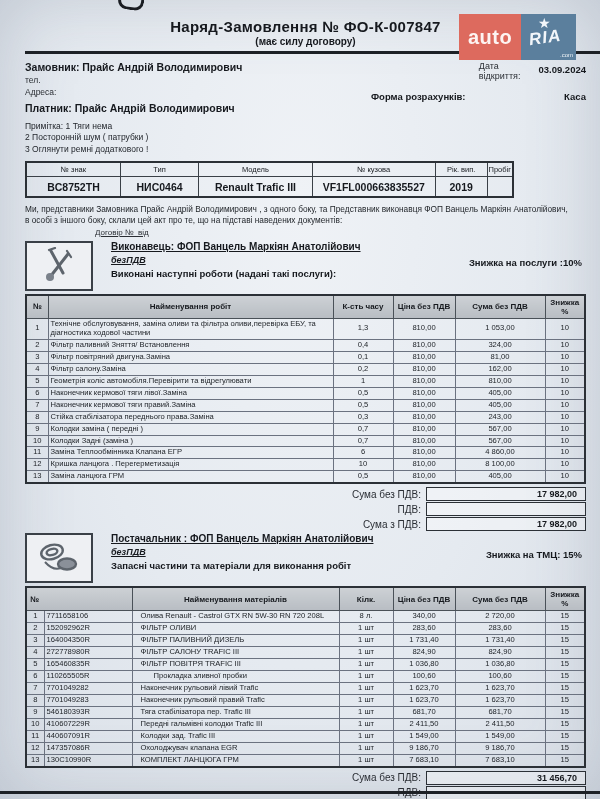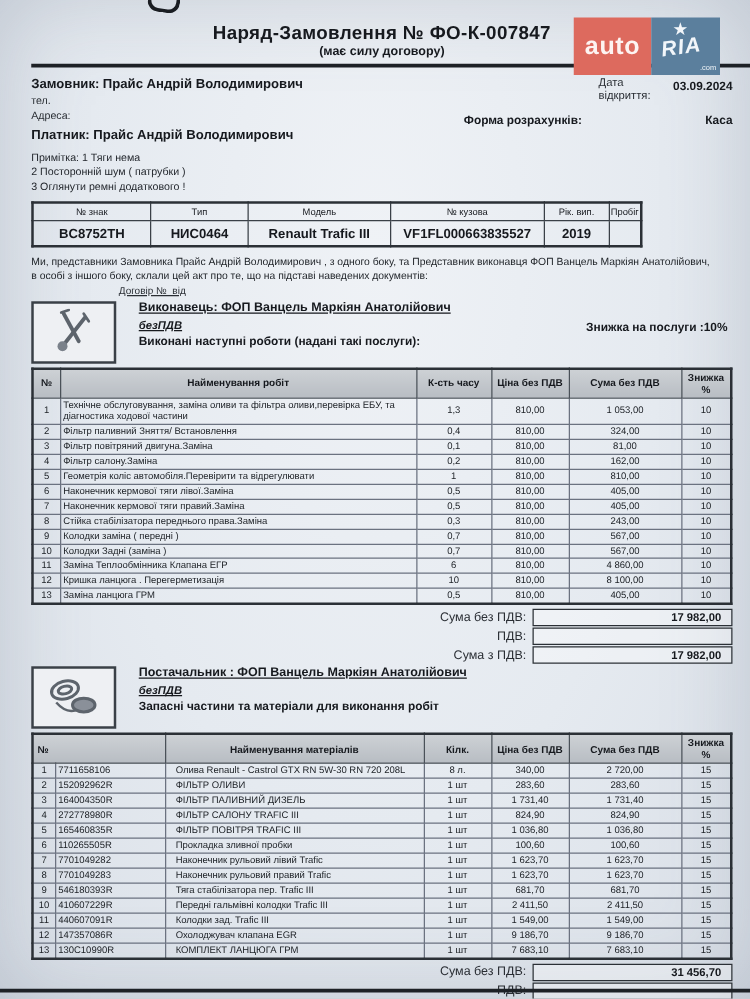--- a/index.html
+++ b/index.html
@@ -320,20 +320,21 @@
             <ellipse cx="31" cy="24" rx="9" ry="5.5" fill="#8a9099" stroke="#5d646c"></ellipse>
             <path d="M9 22 q8 9 16 6" stroke-width="2"></path>
           </g>
         </svg>
       </div>
       <div class="exec-text">
         <div class="exec-line">Постачальник :   ФОП Ванцель Маркіян Анатолійович</div>
         <div class="novat">безПДВ</div>
         <div class="sect-title">Запасні частини та матеріали для виконання робіт</div>
       </div>
+      <div class="disc-note">Знижка на ТМЦ: 15%</div>
     </div>
 
     <table class="wtable">
       <colgroup>
           <col style="width:18px">
           <col style="width:88px">
           <col>
           <col style="width:54px">
           <col style="width:62px">
           <col style="width:90px">
@@ -391,21 +392,21 @@
           <td>165460835R</td>
           <td style="padding-left:8px;">ФІЛЬТР ПОВІТРЯ TRAFIC III</td>
           <td class="c">1 шт</td>
           <td class="c">1 036,80</td>
           <td class="c">1 036,80</td>
           <td class="c">15</td>
         </tr>
           <tr>
           <td class="c">6</td>
           <td>110265505R</td>
-          <td style="padding-left:8px;">Прокладка зливної пробки</td>
+          <td style="padding-left:21px;">Прокладка зливної пробки</td>
           <td class="c">1 шт</td>
           <td class="c">100,60</td>
           <td class="c">100,60</td>
           <td class="c">15</td>
         </tr>
           <tr>
           <td class="c">7</td>
           <td>7701049282</td>
           <td style="padding-left:8px;">Наконечник рульовий лівий Trafic</td>
           <td class="c">1 шт</td>

